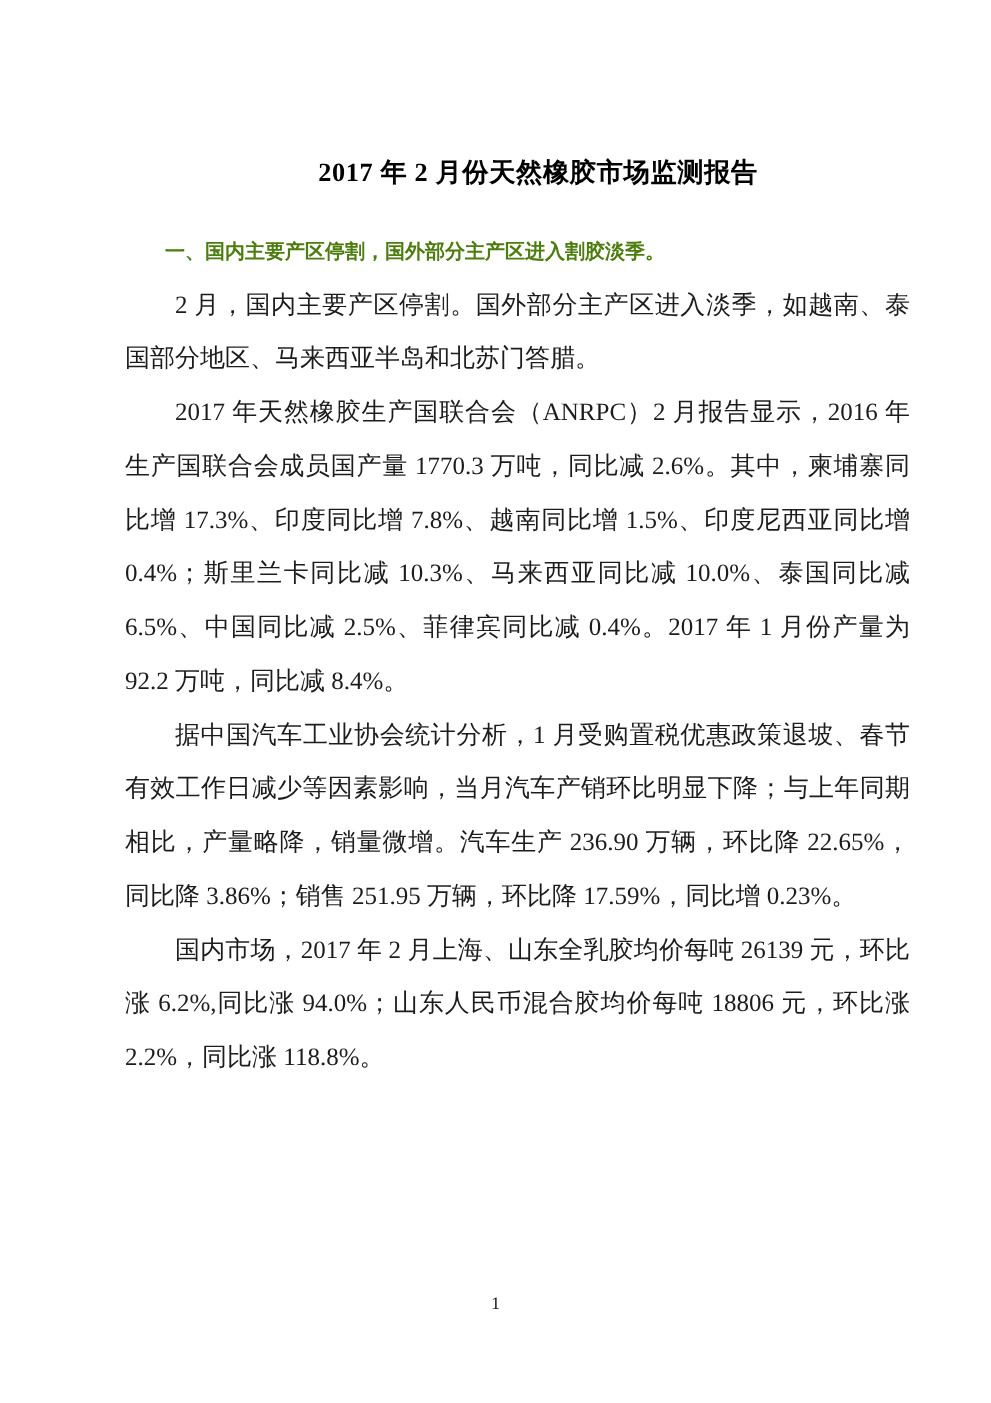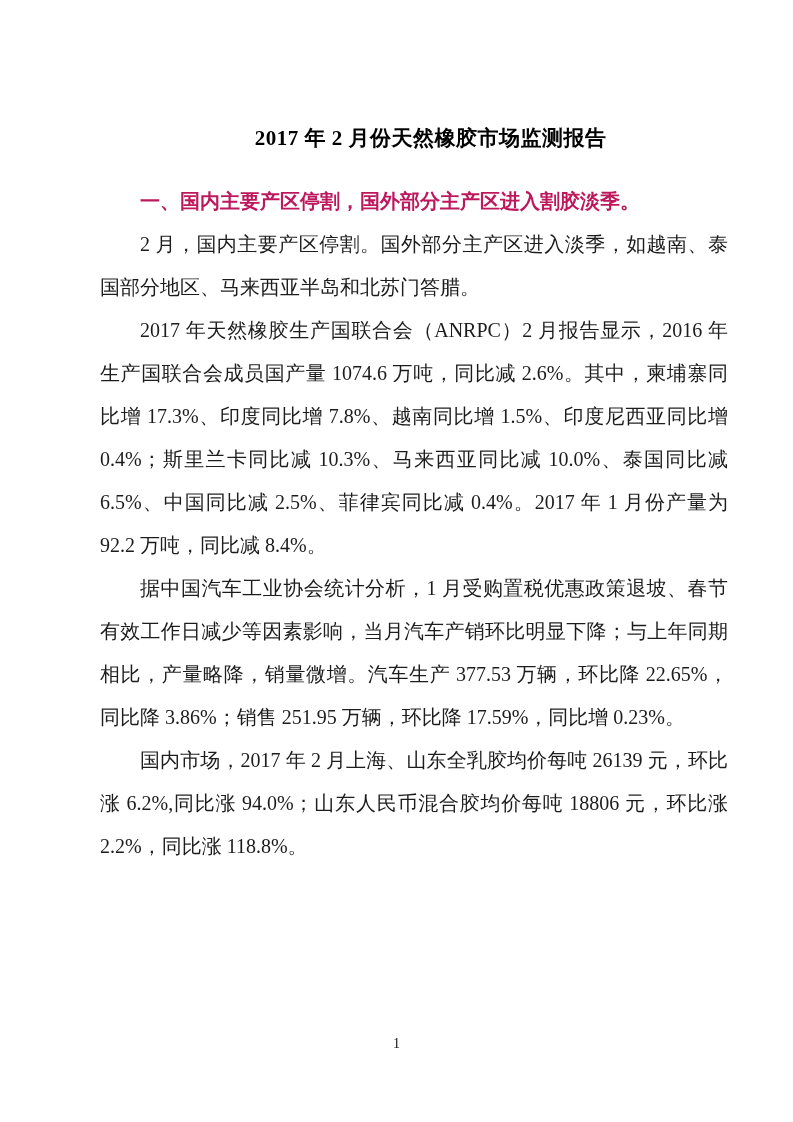--- a/index.html
+++ b/index.html
@@ -23,26 +23,26 @@
       font-size: 21px;
       font-weight: bold;
       line-height: 43px;
       text-align: center;
       text-indent: 0;
       color: #000000;
       letter-spacing: 0.5px;
     }
     .sec-heading {
       margin: 0;
-      font-size: 20px;
+      font-size: 16px;
       font-weight: bold;
       line-height: 43px;
       text-align: justify;
       text-indent: 2em;
-      color: #be185d;
+      color: #4d7c0f;
     }
     .body-para {
       margin: 0;
       font-size: 20px;
       font-weight: normal;
       line-height: 43px;
       text-align: justify;
       text-indent: 2em;
       color: #1c1c1c;
     }
@@ -61,23 +61,23 @@
 <body>
 
 <div class="page">
 
   <h1 class="doc-title">2017 年 2 月份天然橡胶市场监测报告</h1>
 
   <h2 class="sec-heading">一、国内主要产区停割，国外部分主产区进入割胶淡季。</h2>
 
   <p class="body-para">2 月，国内主要产区停割。国外部分主产区进入淡季，如越南、泰国部分地区、马来西亚半岛和北苏门答腊。</p>
 
-  <p class="body-para">2017 年天然橡胶生产国联合会（ANRPC）2 月报告显示，2016 年生产国联合会成员国产量 1074.6 万吨，同比减 2.6%。其中，柬埔寨同比增 17.3%、印度同比增 7.8%、越南同比增 1.5%、印度尼西亚同比增 0.4%；斯里兰卡同比减 10.3%、马来西亚同比减 10.0%、泰国同比减 6.5%、中国同比减 2.5%、菲律宾同比减 0.4%。2017 年 1 月份产量为 92.2 万吨，同比减 8.4%。</p>
+  <p class="body-para">2017 年天然橡胶生产国联合会（ANRPC）2 月报告显示，2016 年生产国联合会成员国产量 1770.3 万吨，同比减 2.6%。其中，柬埔寨同比增 17.3%、印度同比增 7.8%、越南同比增 1.5%、印度尼西亚同比增 0.4%；斯里兰卡同比减 10.3%、马来西亚同比减 10.0%、泰国同比减 6.5%、中国同比减 2.5%、菲律宾同比减 0.4%。2017 年 1 月份产量为 92.2 万吨，同比减 8.4%。</p>
 
 
-  <p class="body-para">据中国汽车工业协会统计分析，1 月受购置税优惠政策退坡、春节有效工作日减少等因素影响，当月汽车产销环比明显下降；与上年同期相比，产量略降，销量微增。汽车生产 377.53 万辆，环比降 22.65%，同比降 3.86%；销售 251.95 万辆，环比降 17.59%，同比增 0.23%。</p>
+  <p class="body-para">据中国汽车工业协会统计分析，1 月受购置税优惠政策退坡、春节有效工作日减少等因素影响，当月汽车产销环比明显下降；与上年同期相比，产量略降，销量微增。汽车生产 236.90 万辆，环比降 22.65%，同比降 3.86%；销售 251.95 万辆，环比降 17.59%，同比增 0.23%。</p>
 
 
   <p class="body-para">国内市场，2017 年 2 月上海、山东全乳胶均价每吨 26139 元，环比涨 6.2%,同比涨 94.0%；山东人民币混合胶均价每吨 18806 元，环比涨 2.2%，同比涨 118.8%。</p>
 
   <div class="page-number">1</div>
 
 </div>
 
 </body></html>

